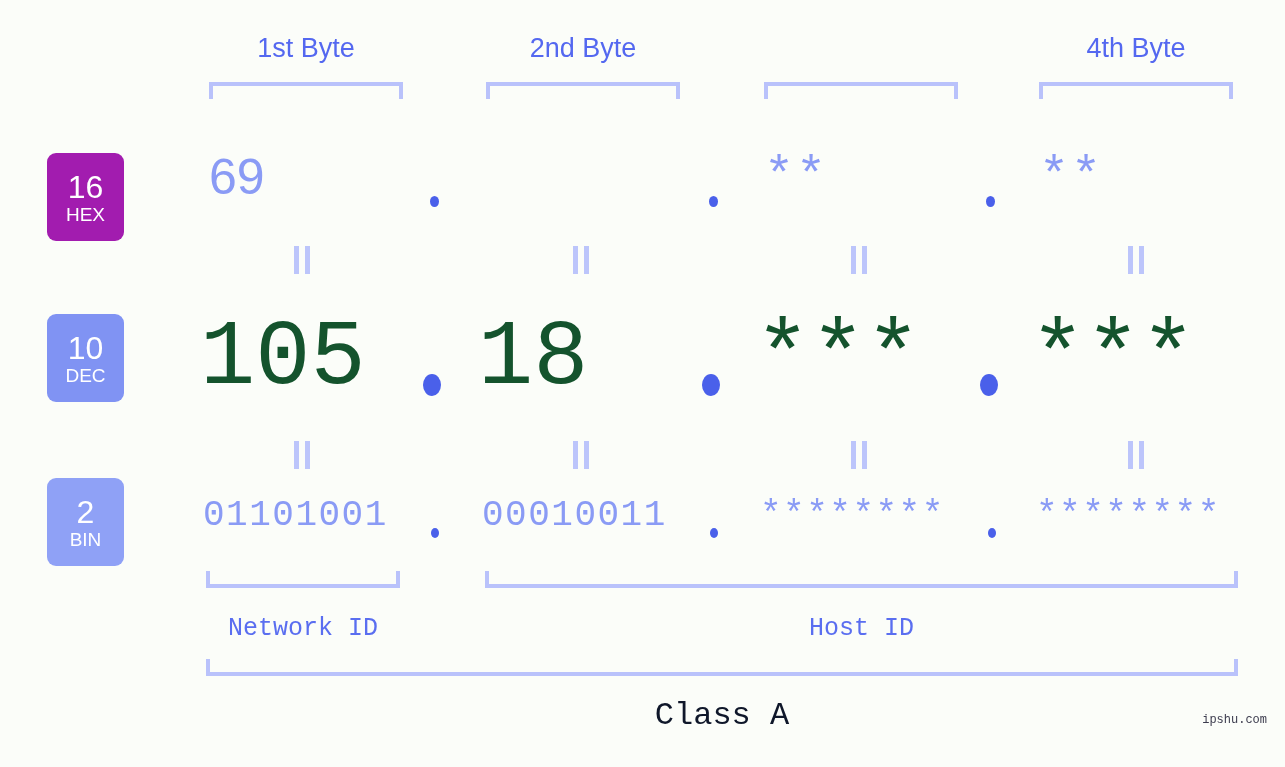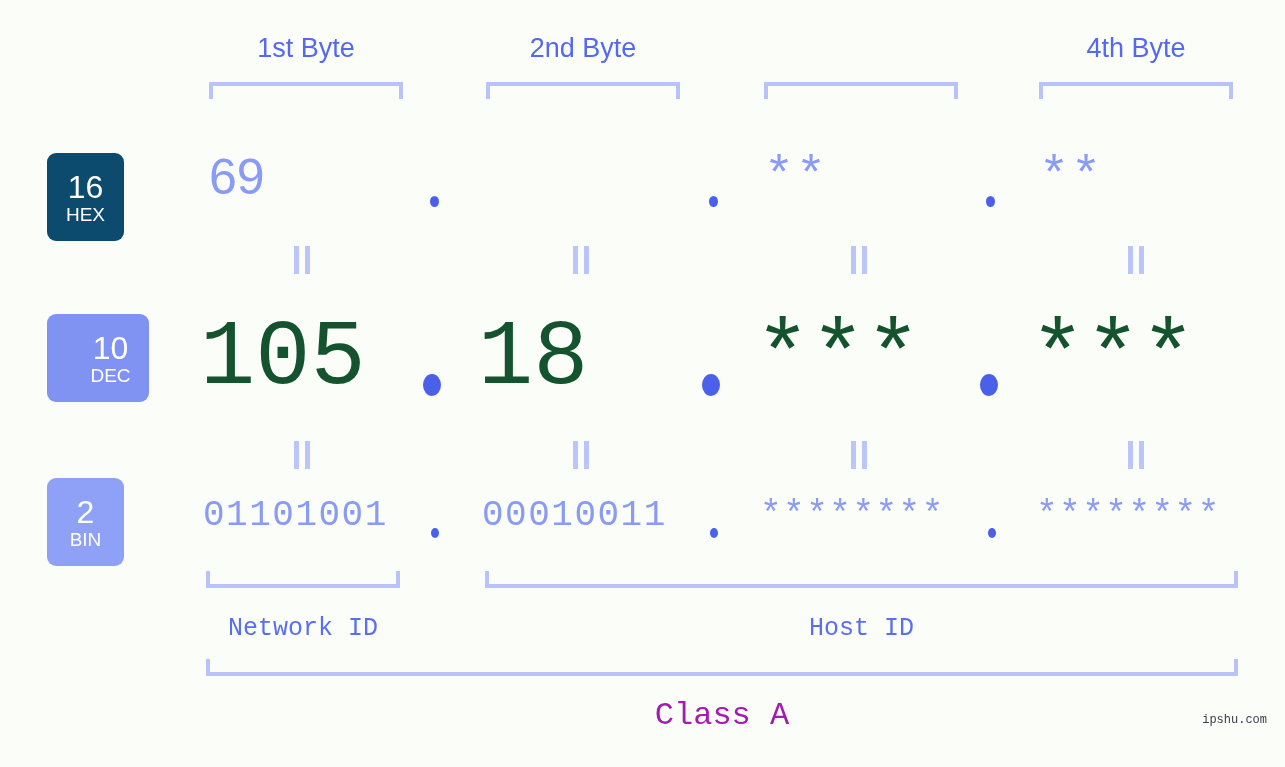--- a/index.html
+++ b/index.html
@@ -71,22 +71,22 @@
     font-size: 32px;
     font-weight: 400;
     letter-spacing: 0px;
     margin-bottom: 2px;
   }
   .badge .nm {
     font-size: 19px;
     font-weight: 400;
     letter-spacing: 0px;
   }
-  .badge-hex { top: 153px; background: #0c4a6e; }
-  .badge-dec { top: 314px; background: #8093f3; padding-left: 25px; }
+  .badge-hex { top: 153px; background: #a21caf; }
+  .badge-dec { top: 314px; background: #8093f3; }
   .badge-bin { top: 478px; background: #8fa1f6; }
 
   
   .row-cell {
     position: absolute;
     white-space: pre;
   }
 
   .hex-val {
     font-family: "Liberation Sans", sans-serif;
@@ -159,21 +159,21 @@
     font-weight: 400;
     color: #5a6ef0;
     text-align: center;
     white-space: nowrap;
   }
   .class-label {
     position: absolute;
     font-family: "Liberation Mono", monospace;
     font-size: 32px;
     font-weight: 400;
-    color: #a21caf;
+    color: #0f172a;
     text-align: center;
     white-space: nowrap;
   }
 
   
   .watermark {
     position: absolute;
     right: 18px;
     top: 713px;
     font-family: "Liberation Mono", monospace;

